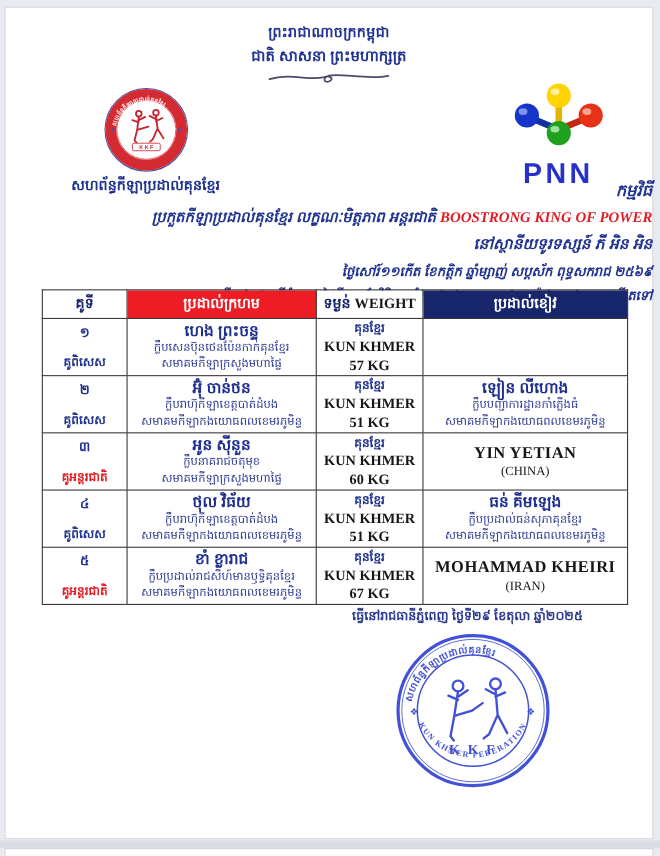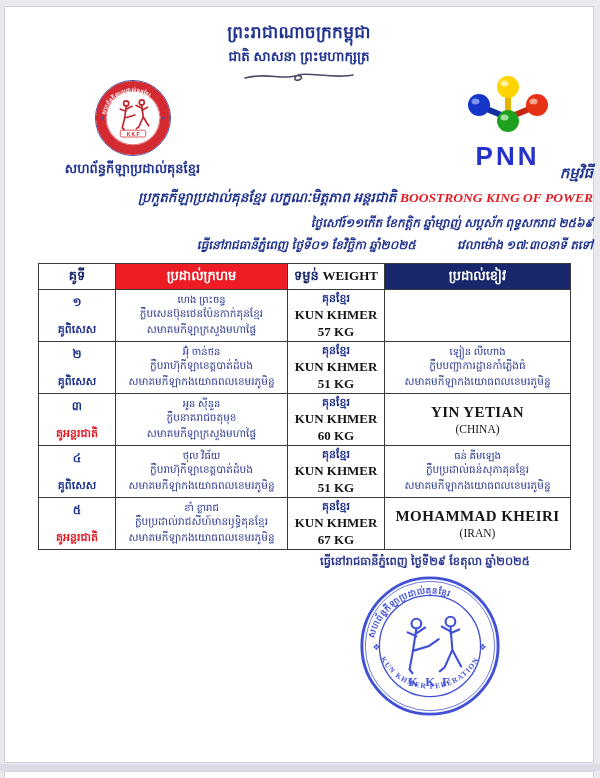--- a/index.html
+++ b/index.html
@@ -9,21 +9,21 @@
     font-family:"Liberation Sans","DejaVu Sans",sans-serif;
   }
   .page{
     position:absolute;left:4px;top:6px;width:590px;height:757px;
     background:#fff;border:1px solid #d2d2dc;box-sizing:border-box;
   }
   .page-gap{position:absolute;left:0;top:764px;width:600px;height:7px;background:#dcdce4;}
   .page-next{position:absolute;left:4px;top:771px;width:590px;height:7px;background:#fff;border:1px solid #d2d2dc;border-bottom:none;box-sizing:border-box;}
 
   .hdr{position:absolute;top:14px;left:0;right:0;text-align:center;color:#21348f;}
-  .hdr .k1{font-size:17px;font-weight:bold;letter-spacing:.3px;}
+  .hdr .k1{font-size:13px;font-weight:bold;letter-spacing:.3px;}
   .hdr .k2{font-size:13.5px;font-weight:bold;margin-top:2px;}
   .hdr .tassel{margin-top:1px;}
 
   .kkf-block{position:absolute;left:20px;top:72px;width:215px;text-align:center;}
   .kkf-block svg{display:block;margin:0 auto;}
   .kkf-caption{margin-top:3px;font-size:13px;font-weight:bold;color:#21348f;}
 
   .pnn-block{position:absolute;left:445px;top:68px;width:115px;text-align:center;}
   .pnn-text{font-size:26px;font-weight:900;color:#2531c8;letter-spacing:3px;line-height:1;margin-top:2px;
     font-family:"Liberation Sans","DejaVu Sans",sans-serif;}
@@ -45,21 +45,21 @@
   table.card th{height:25px;font-size:13px;font-weight:bold;}
   .th-match{background:#fff;color:#18266b;}
   .th-red{background:#ee1c24;color:#fff;}
   .th-weight{background:#fff;color:#18266b;}
   .th-weight .we{color:#161616;font-family:"Liberation Serif","DejaVu Serif",serif;font-weight:bold;}
   .th-blue{background:#18266b;color:#fff;}
   table.card td{height:51px;}
   .match-no{font-size:12px;font-weight:bold;color:#21348f;}
   .match-cat{font-size:11px;font-weight:bold;color:#21348f;margin-top:10px;}
   .cat-intl .match-cat{color:#e31b23;}
-  .fighter-name{font-size:10px;font-weight:normal;color:#1f2f8f;line-height:1.2;}
+  .fighter-name{font-size:14px;font-weight:bold;color:#1f2f8f;line-height:1.2;}
   .fighter-club,.fighter-assoc{font-size:10.5px;color:#2b3990;line-height:1.45;}
   .weight-style{font-size:11px;font-weight:bold;color:#21348f;}
   .weight-rule,.weight-kg{font-size:13px;font-weight:bold;color:#161616;
     font-family:"Liberation Serif","DejaVu Serif",serif;line-height:1.3;}
   .fighter-name-en{font-size:15px;font-weight:bold;color:#161616;letter-spacing:.4px;
     font-family:"Liberation Serif","DejaVu Serif",serif;}
   .fighter-country{font-size:11.5px;color:#161616;font-family:"Liberation Serif","DejaVu Serif",serif;margin-top:2px;}
 
   .footer{position:absolute;left:250px;top:545px;width:340px;text-align:center;
     color:#2b3990;font-size:11.5px;font-weight:bold;line-height:1.6;}
@@ -128,20 +128,21 @@
       <ellipse cx="48.5" cy="42.5" rx="4" ry="3" fill="#9fe09f"></ellipse>
     </svg>
     <div class="pnn-text">PNN</div>
   </div>
 
   <div class="event">
     <div class="program">កម្មវិធី</div>
     <div class="title">
       <span>ប្រកួតកីឡាប្រដាល់គុនខ្មែរ លក្ខណៈមិត្តភាព អន្តរជាតិ </span><span class="en">BOOSTRONG KING OF POWER</span>
     </div>
+    <div class="venue">នៅស្ថានីយទូរទស្សន៍ ភី អិន អិន</div>
     <div class="lunar">ថ្ងៃសៅរ៍១១កើត ខែកត្តិក ឆ្នាំម្សាញ់ សប្តស័ក ពុទ្ធសករាជ ២៥៦៩</div>
     <div class="issue">
       <span>ធ្វើនៅរាជធានីភ្នំពេញ ថ្ងៃទី០១ ខែវិច្ឆិកា ឆ្នាំ២០២៥</span>
       <span class="time">វេលាម៉ោង ១៧:៣០នាទី តទៅ</span>
     </div>
   </div>
 
   <table class="card">
     <colgroup>
         <col style="width:77px">

